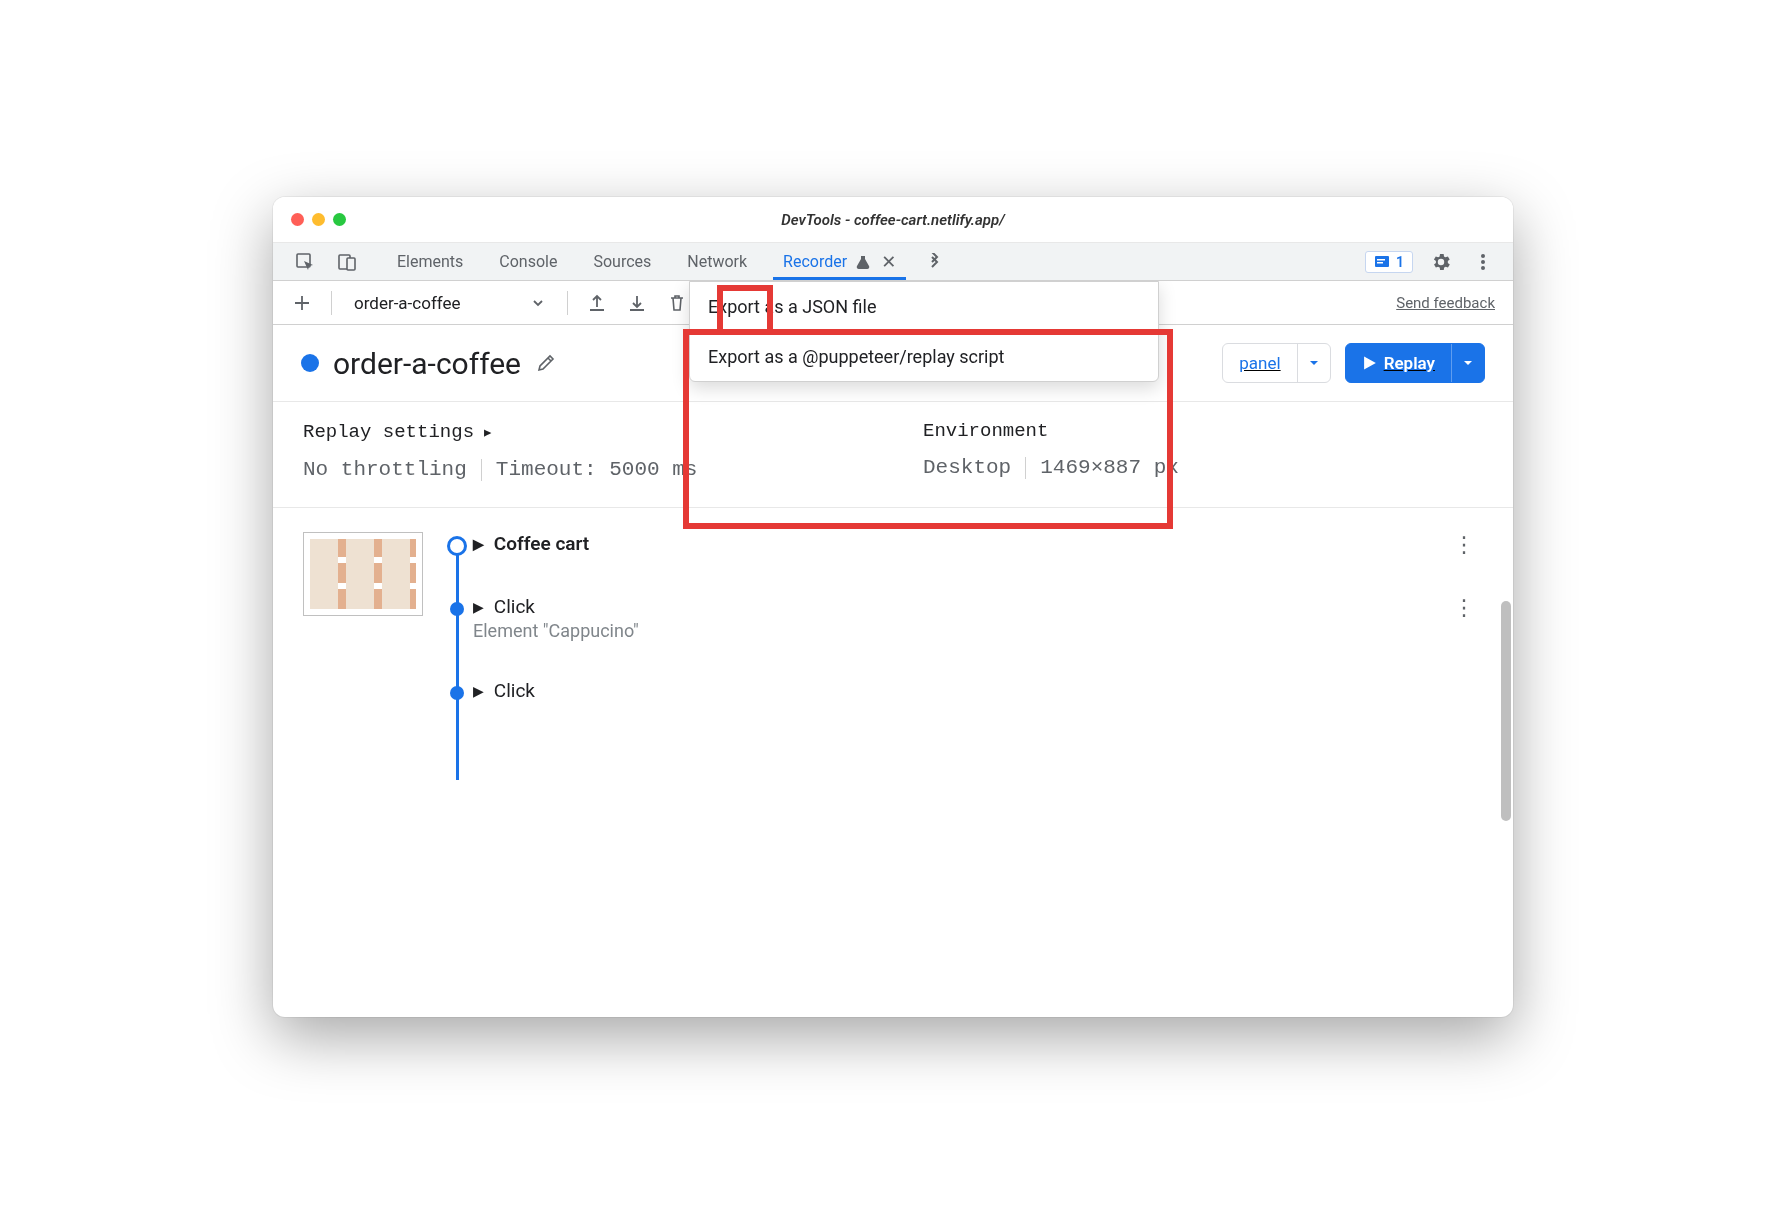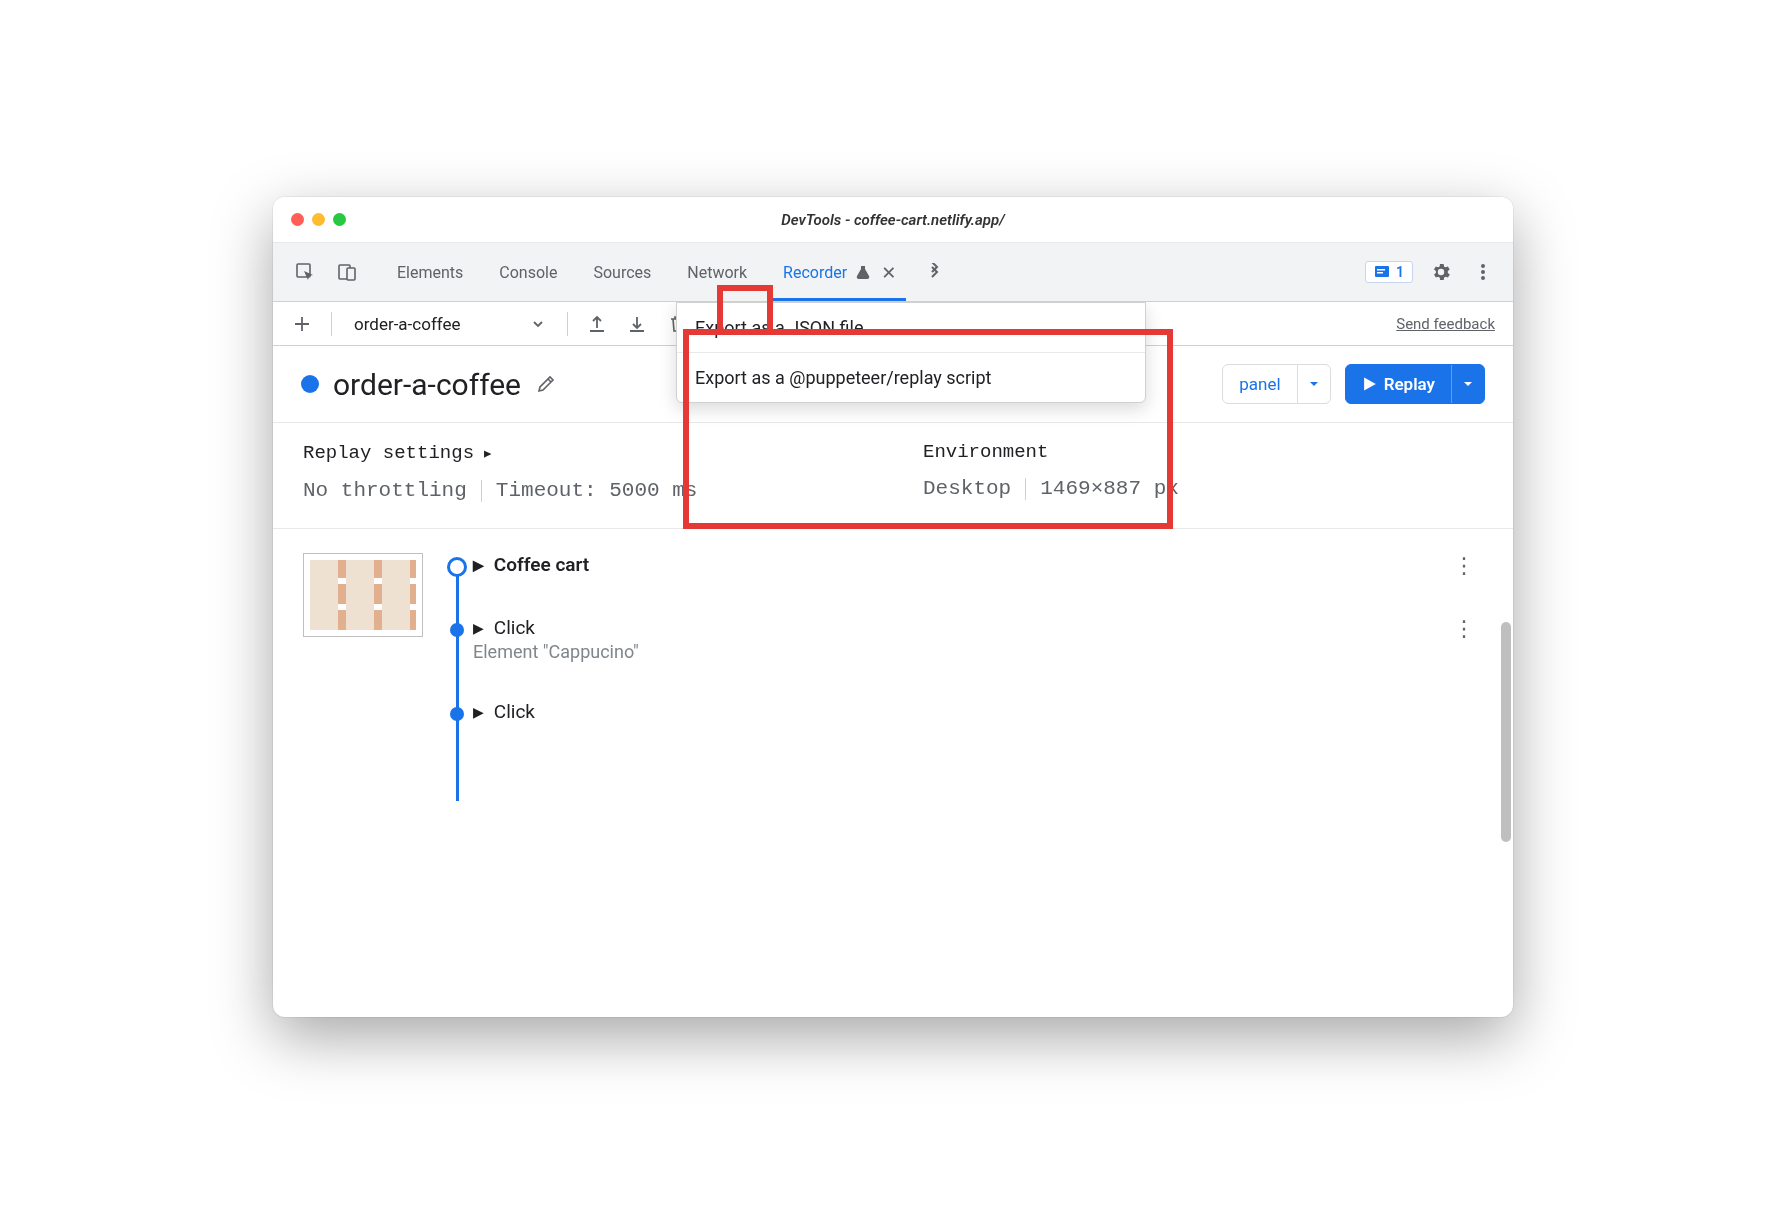--- a/index.html
+++ b/index.html
@@ -41,21 +41,21 @@
 .title-text {
   position: absolute;
   left: 0; right: 0;
   text-align: center;
   font-size: 15px;
   font-weight: 600;
   color: #333;
   pointer-events: none;
 }
 .tabstrip {
-  height: 59px;
+  height: 38px;
   background: #f1f3f4;
   display: flex;
   align-items: stretch;
   border-bottom: 1px solid #d0d0d0;
   padding: 0 8px;
 }
 .ts-leading { display: flex; align-items: center; gap: 14px; padding: 0 10px; }
 .icon-btn {
   display: flex; align-items: center; justify-content: center;
   width: 28px; height: 28px;
@@ -122,20 +122,21 @@
 .dot { width: 18px; height: 18px; border-radius: 50%; background: #1a73e8; flex-shrink: 0; }
 .rec-title { font-size: 30px; font-weight: 400; color: #202124; }
 .edit-ic { color: #5f6368; }
 .spacer { flex: 1; }
 .split-btn {
   display: flex; align-items: stretch;
   border: 1px solid #dadce0;
   border-radius: 6px;
   overflow: hidden;
   height: 40px;
+  text-decoration: underline;
 }
 .split-btn .main { display:flex; align-items:center; padding: 0 16px; font-size: 17px; color:#1a73e8; gap:8px; }
 .split-btn .arrow { display:flex; align-items:center; padding: 0 10px; border-left: 1px solid #dadce0; color:#1a73e8; }
 .split-btn.primary { background: #1a73e8; border-color: #1a73e8; }
 .split-btn.primary .main, .split-btn.primary .arrow { color: #fff; }
 .split-btn.primary .arrow { border-left-color: rgba(255,255,255,0.3); }
 .settings-row {
   display: flex;
   padding: 18px 30px 26px;
   border-bottom: 1px solid #e8e8e8;
@@ -178,21 +179,21 @@
 .node.filled { width: 14px; height: 14px; background: #1a73e8; border: none; left: -23px; top: 7px;}
 .step-body { flex:1; }
 .step-title { font-size: 19px; font-weight: 600; color: #202124; display:flex; align-items:center; gap:10px;}
 .step-title .tri { font-size: 14px; color:#202124; }
 .step-title.normal { font-weight: 400; }
 .step-sub { font-size: 18px; color: #80868b; margin-top: 2px; }
 .step-menu { color:#5f6368; font-size:22px; padding: 0 8px; cursor:pointer; }
 .dropdown {
   position: absolute;
   top: 0px;
-  left: 403px;
+  left: 416px;
   width: 470px;
   background: #fff;
   border: 1px solid #d0d0d0;
   border-radius: 0 0 6px 6px;
   box-shadow: 0 6px 18px rgba(0,0,0,0.15);
   z-index: 50;
 }
 .dd-item {
   padding: 14px 18px;
   font-size: 18px;

